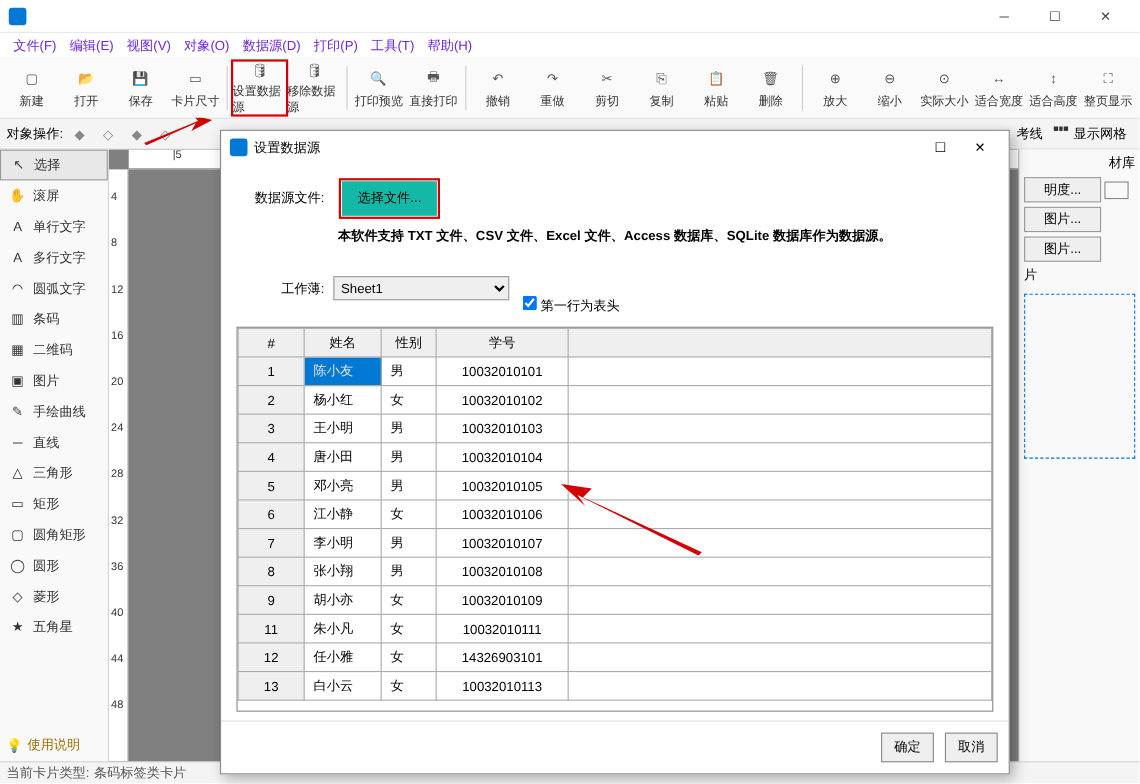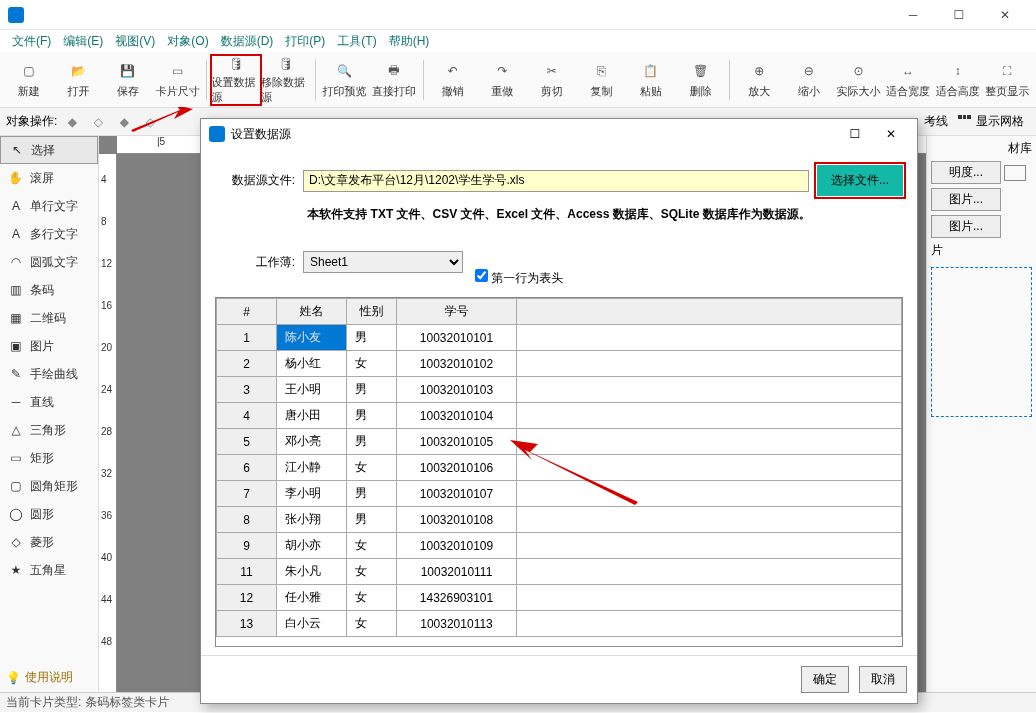--- a/index.html
+++ b/index.html
@@ -7,21 +7,21 @@
 
 
 .titlebar { height: 30px; background: #fff; display: flex; align-items: center; padding: 0 8px; border-bottom: 1px solid #e8e8e8; }
 .titlebar .app-icon { width: 16px; height: 16px; background: #0078d4; border-radius: 3px; margin-right: 6px; }
 .titlebar .title { color: #555; }
 .titlebar .win-controls { margin-left: auto; display: flex; }
 .titlebar .wc { width: 46px; height: 30px; display: flex; align-items: center; justify-content: center; color: #444; }
 
 
 .menubar { height: 22px; display: flex; align-items: center; padding: 0 6px; }
-.menubar span { padding: 2px 6px; color: #0f766e; }
+.menubar span { padding: 2px 6px; color: #6d28d9; }
 
 
 .toolbar { height: 56px; display: flex; align-items: center; border-bottom: 1px solid #ddd; padding: 0 4px; background: #fafafa; }
 .tbtn { width: 50px; height: 50px; display: flex; flex-direction: column; align-items: center; justify-content: center; color: #333; position: relative; }
 .tbtn .ico { width: 22px; height: 22px; display: flex; align-items: center; justify-content: center; color: #555; }
 .tbtn .lbl { font-size: 11px; margin-top: 2px; }
 .tsep { width: 1px; height: 40px; background: #ccc; margin: 0 4px; }
 .tbtn.hl { outline: 2px solid #d40000; outline-offset: -1px; }
 
 
@@ -325,21 +325,20 @@
     <div class="app-icon"></div>
     <span>设置数据源</span>
     <div class="win-controls">
       <div class="wc">☐</div>
       <div class="wc">✕</div>
     </div>
   </div>
   <div class="dlg-body">
     <div class="row">
       <span class="lbl">数据源文件:</span>
-      <input class="path" value="D:\文章发布平台\12月\1202\学生学号.xls" style="">
       <button class="browse hl">选择文件...</button>
     </div>
     <div class="hint">本软件支持 TXT 文件、CSV 文件、Excel 文件、Access 数据库、SQLite 数据库作为数据源。</div>
     <div class="row">
       <span class="lbl">工作薄:</span>
       <select><option>Sheet1</option></select>
       <label class="cb"><input type="checkbox" checked="" style=""> <span>第一行为表头</span></label>
     </div>
     <div class="data-table">
       <table id="dtable">

